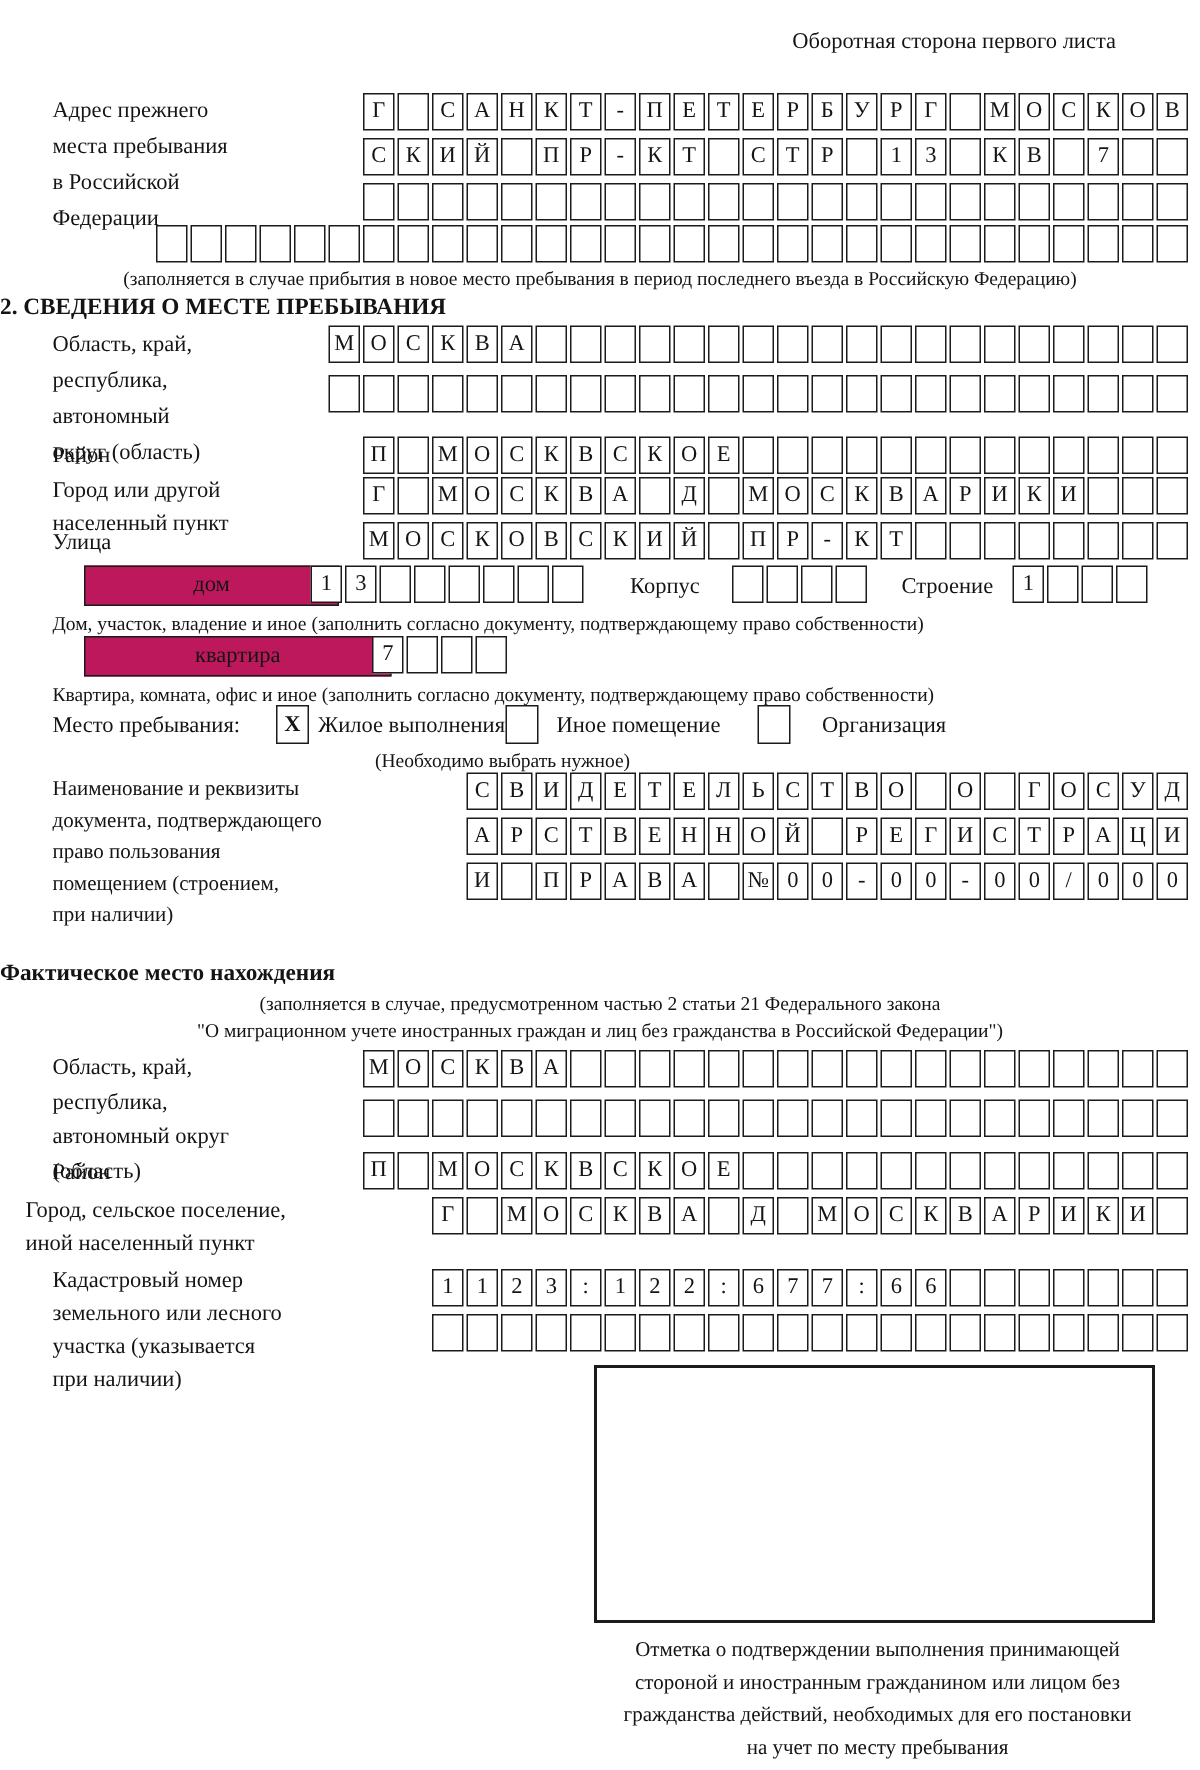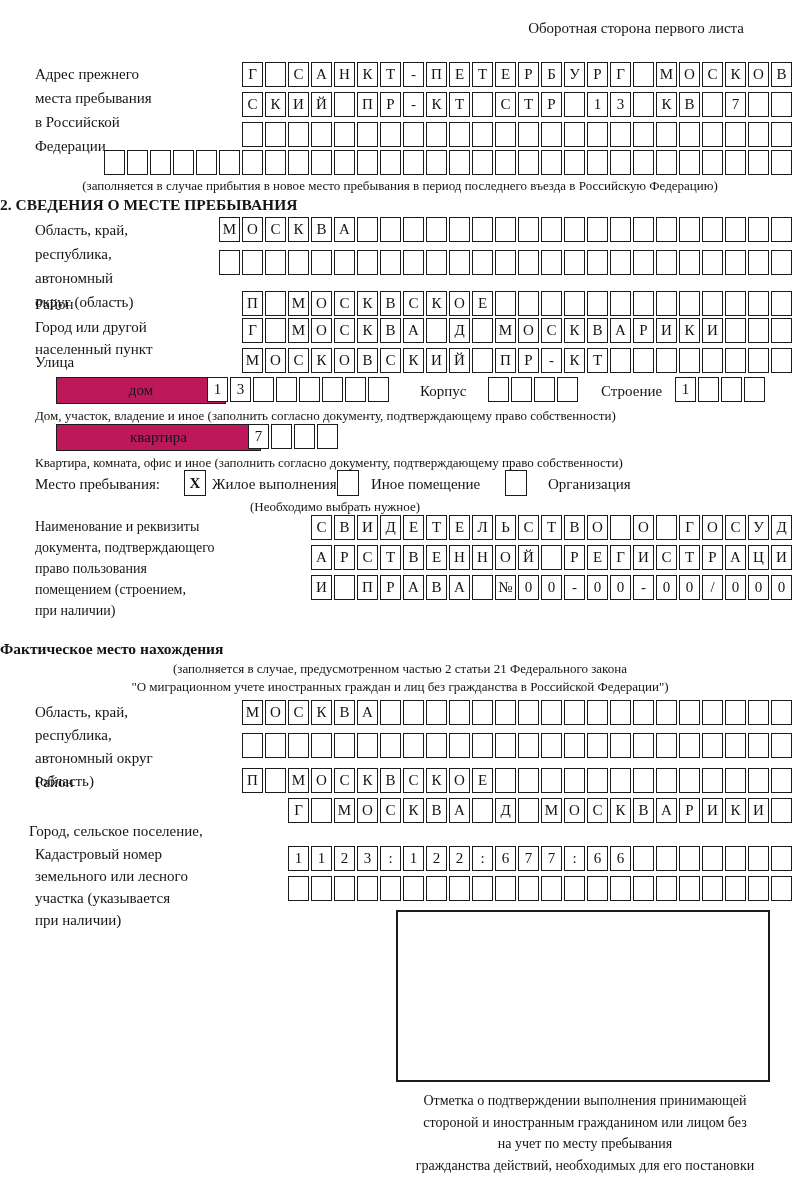--- a/index.html
+++ b/index.html
@@ -521,22 +521,23 @@
     <div class="cbox"></div>
     <div class="cbox"></div>
     <div class="cbox"></div>
     <div class="cbox"></div>
     <div class="cbox"></div>
     <div class="cbox"></div>
     <div class="cbox"></div>
     <div class="cbox"></div>
   </div>
 
-<div class="abs" style="left:29px; top:796px; width:210px;margin-top:24px;">
+<div class="abs" style="left:17px; top:796px; width:210px;">
   <div class="label" style="line-height:22px;">Город, сельское поселение,</div>
+  <div class="label" style="line-height:22px;">иной населенный пункт</div>
 </div>
 <div class="boxrow" style="top:798px;">
     <div class="cbox">Г</div>
     <div class="cbox"></div>
     <div class="cbox">М</div>
     <div class="cbox">О</div>
     <div class="cbox">С</div>
     <div class="cbox">К</div>
     <div class="cbox">В</div>
     <div class="cbox">А</div>
@@ -608,15 +609,15 @@
     <div class="cbox"></div>
     <div class="cbox"></div>
     <div class="cbox"></div>
     <div class="cbox"></div>
   </div>
 
 <div class="abs stampbox" style="left:396px; top:910px; width:374px; height:172px;"></div>
 <div class="abs" style="left:385px; top:1090px; width:400px; text-align:center;">
   <div style="font-size:14px; line-height:21.5px;">Отметка о подтверждении выполнения принимающей</div>
   <div style="font-size:14px; line-height:21.5px;">стороной и иностранным гражданином или лицом без</div>
+  <div style="font-size:14px; line-height:21.5px;">гражданства действий, необходимых для его постановки</div>
   <div style="font-size:14px; line-height:21.5px;">на учет по месту пребывания</div>
-  <div style="font-size:14px; line-height:21.5px;">гражданства действий, необходимых для его постановки</div>
 </div>
 
 </body></html>

